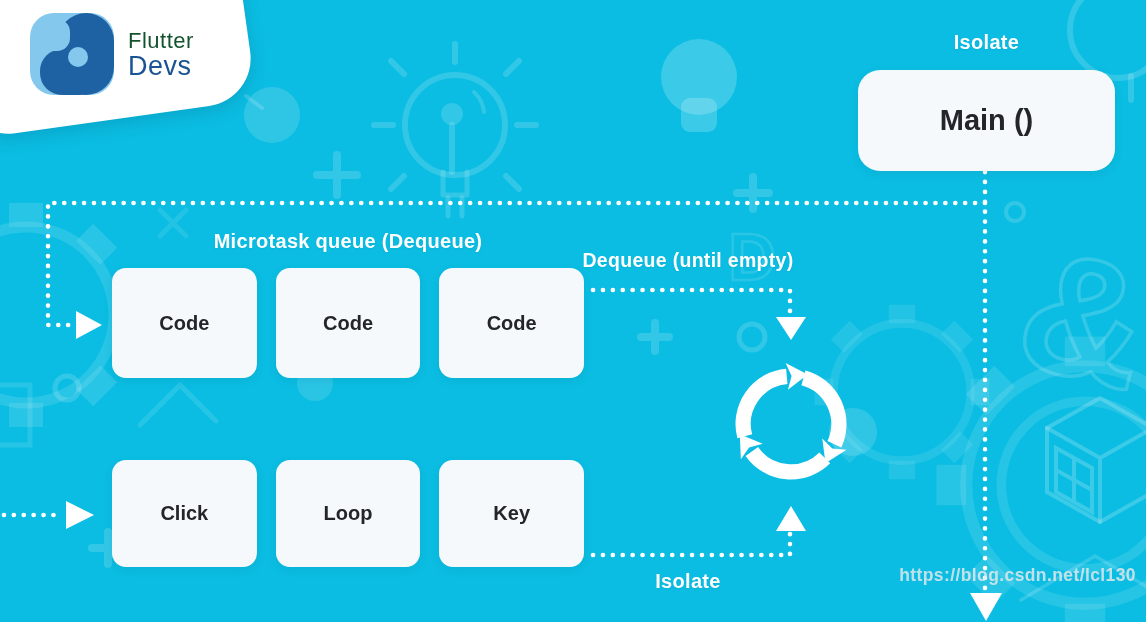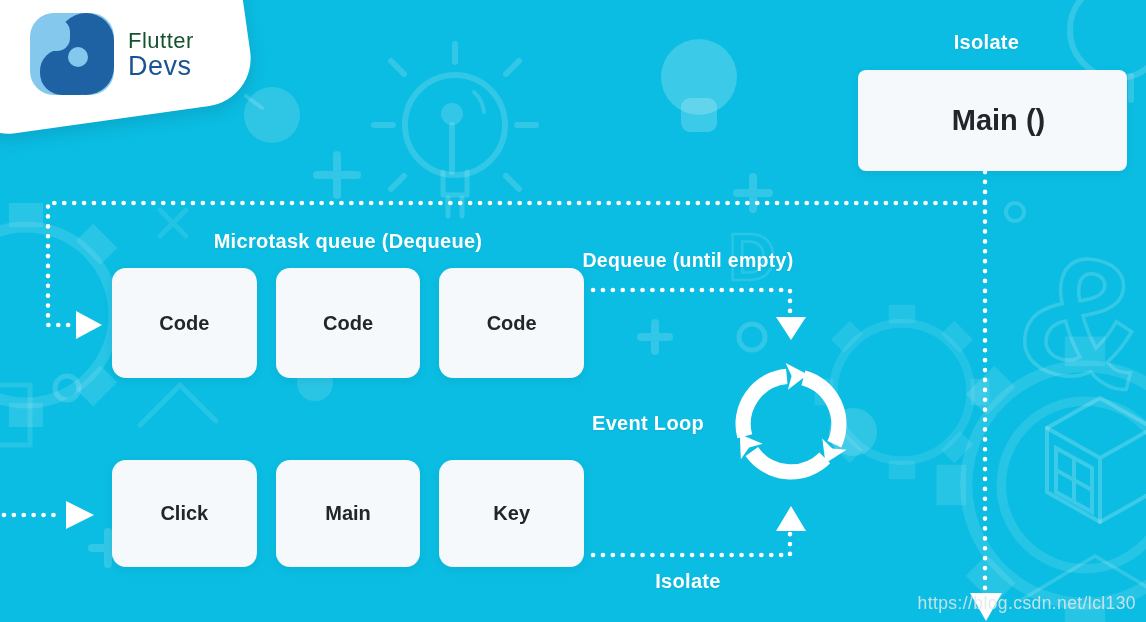--- a/index.html
+++ b/index.html
@@ -23,42 +23,42 @@
   .brand-top{font-size:22px; font-weight:400; color:#14532d; letter-spacing:.5px;}
   .brand-bottom{font-size:27px; font-weight:400; color:#1a5391; letter-spacing:.5px;}
   
   .panel{
     position:absolute; background:#f5f9fc; border-radius:14px;
     display:flex; align-items:center; justify-content:center;
     color:#23252b; font-weight:700;
     box-shadow:0 3px 8px rgba(0,80,110,.10);
     z-index:3;
   }
-  #main-box{left:858px; top:70px; width:257px; height:101px; border-radius:8px; font-size:29px;padding-left:12px;}
+  #main-box{left:858px; top:70px; width:257px; height:101px; border-radius:22px; font-size:29px;}
   .queue-row{position:absolute; left:112px; width:472px; display:flex; gap:19px; z-index:3;}
   #microtask-row{top:268px; height:110px;}
   #event-row{top:460px; height:107px;}
   .queue-row .panel{position:relative; flex:1; font-size:20px;}
   
   .wlabel{
     position:absolute; color:#ffffff; font-weight:700; font-size:20px;
     text-align:center; letter-spacing:.3px; z-index:4; text-shadow:0 1px 2px rgba(0,90,120,.10);
   }
   #isolate-label{left:858px; top:31px; width:257px;}
   #microtask-title{left:112px; top:230px; width:472px;}
   #eventqueue-title{left:112px; top:422px; width:366px;}
   #dequeue-top{left:582px; top:249px; width:212px; font-size:19.5px;}
   #eventloop-label{left:586px; top:412px; width:124px;}
   #dequeue-bottom{left:593px; top:570px; width:190px;}
   
   #loop-icon{position:absolute; left:724px; top:357px; z-index:3;}
   
   #watermark{
-    position:absolute; right:10px; top:593px; z-index:7;
-    font-size:17.5px; color:rgba(225,231,234,.85); letter-spacing:.4px; font-weight:400;
+    position:absolute; right:10px; top:565px; z-index:7;
+    font-size:17.5px; color:rgba(225,231,234,.85); letter-spacing:.4px; font-weight:700;
   }
 </style>
 </head>
 <body>
 
 <div id="stage">
 
   <svg class="decor" width="1146" height="622" viewBox="0 0 1146 622">
     <g stroke="rgba(255,255,255,0.16)" fill="none" stroke-linecap="round">
 
@@ -182,39 +182,38 @@
     <div class="panel">
         <span>Code</span>
       </div>
     <div class="panel">
         <span>Code</span>
       </div>
   </div>
 
   <div class="wlabel" id="dequeue-top">Dequeue (until empty)</div>
 
-  <div class="wlabel" id="eventloop-label">Event Loop</div>
   <svg id="loop-icon" width="134" height="134" viewBox="0 0 140 140">
     <defs>
       <g id="cyc">
         <path d="M21.7 82.9 A50 50 0 0 1 65.6 20.2" stroke="#ffffff" stroke-width="16" fill="none"></path>
         <polygon points="66.8,34.1 87.5,18.3 64.4,6.3 70.6,19.8" fill="#ffffff"></polygon>
       </g>
     </defs>
     <use href="#cyc"></use>
     <use href="#cyc" transform="rotate(120 70 70)"></use>
     <use href="#cyc" transform="rotate(240 70 70)"></use>
   </svg>
 
   <div class="queue-row" id="event-row">
     <div class="panel">
         <span>Click</span>
       </div>
     <div class="panel">
-        <span>Main</span>
+        <span>Loop</span>
       </div>
     <div class="panel">
         <span>Key</span>
       </div>
   </div>
 
   <div class="wlabel" id="dequeue-bottom">Isolate</div>
 
   <div id="watermark">https://blog.csdn.net/lcl130</div>
 

